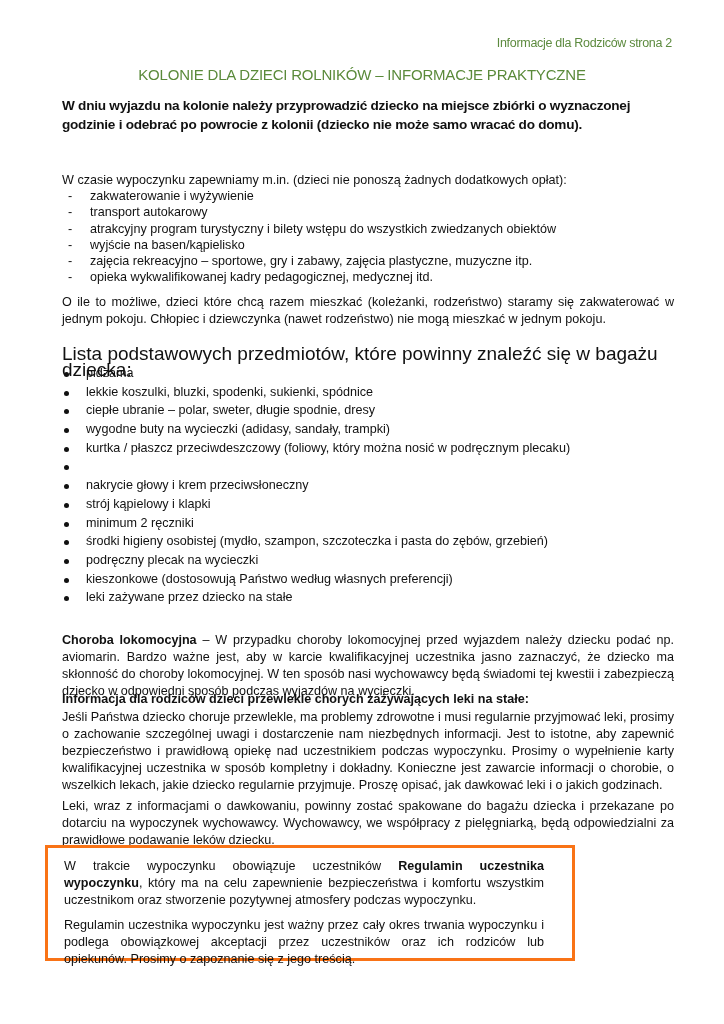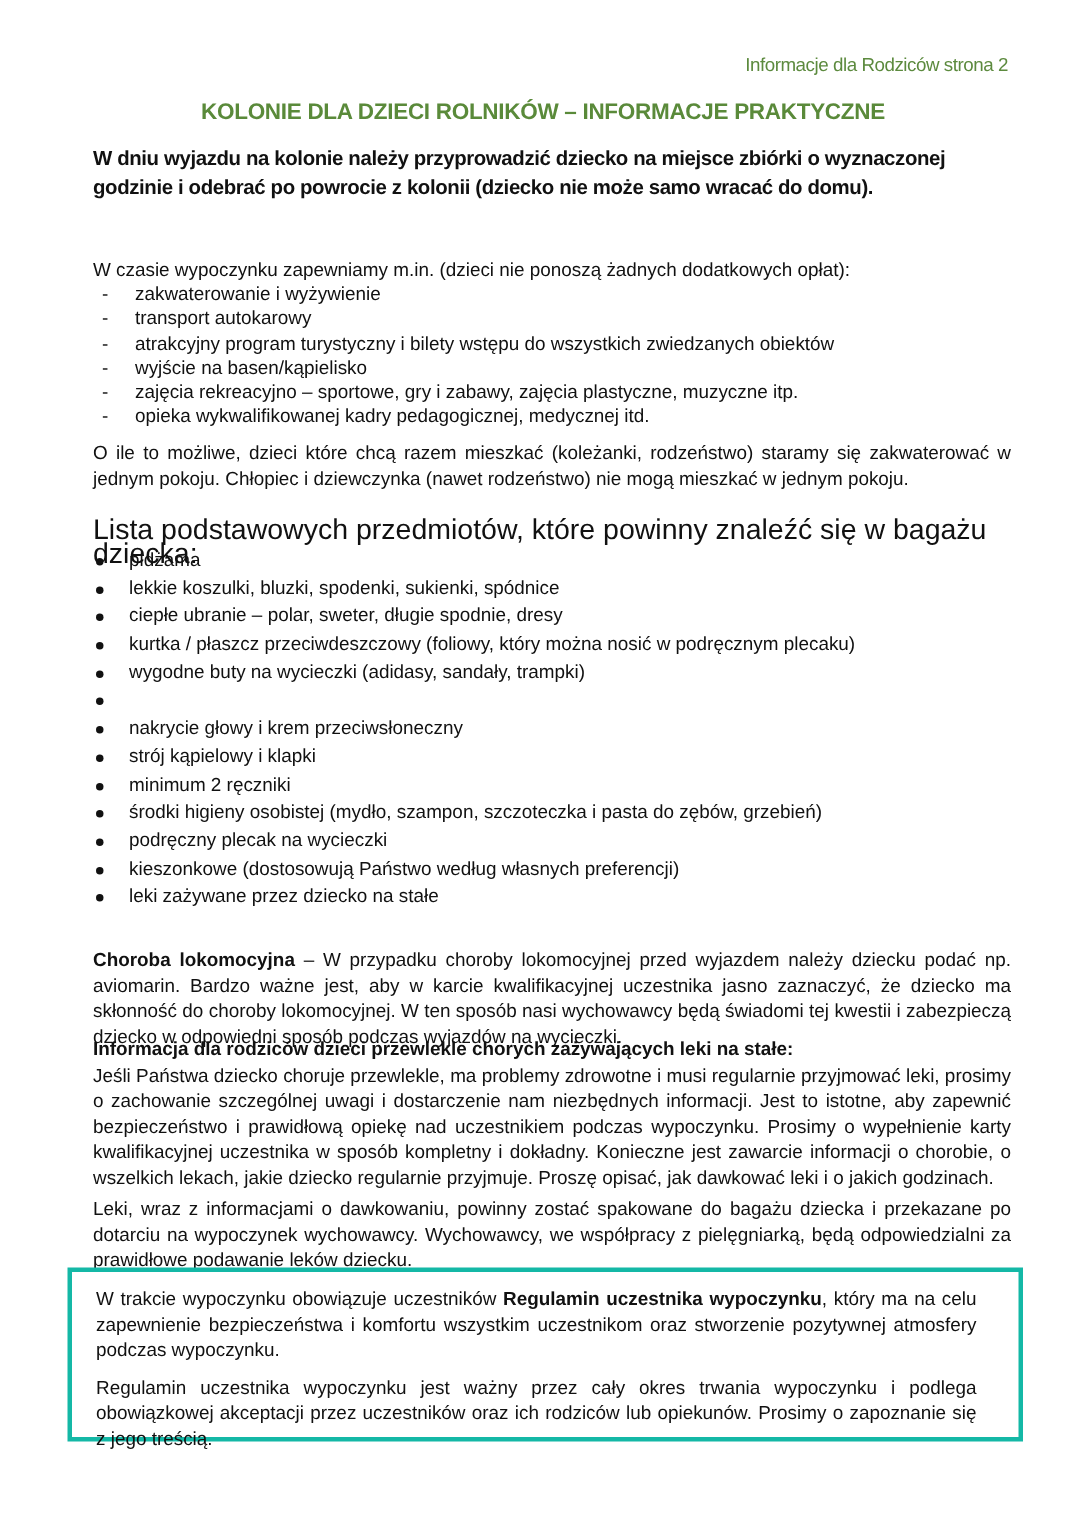--- a/index.html
+++ b/index.html
@@ -20,21 +20,21 @@
       color: #5c8a3e;
       letter-spacing: -0.3px;
       font-stretch: condensed;
     }
     .doc-title {
       position: absolute;
       left: 0; right: 0;
       top: 67px;
       text-align: center;
       font-size: 15px;
-      font-weight: bold;
+      font-weight: normal;
       color: #5a8a3a;
       letter-spacing: -0.2px;
     }
     .lead {
       position: absolute;
       left: 62px;
       width: 620px;
       top: 96px;
       font-weight: bold;
       font-size: 13.6px;
@@ -61,23 +61,23 @@
       width: 5px; height: 5px; border-radius: 50%; background: #111;
     }
     .motion { top: 610px; line-height: 17px; }
     .chronic-title { top: 670px; font-weight: bold; }
     .chronic { top: 687px; line-height: 17px; }
     .meds { top: 776px; line-height: 17px; }
     .rules-box {
       position: absolute;
       left: 45px;
       top: 845px;
-      width: 637px;
+      width: 530px;
       height: 116px;
-      border: 3px solid #14b8a6;
+      border: 3px solid #f97316;
       padding: 10px 28px 0 16px;
     }
     .rules-box p { text-align: justify; line-height: 17px; }
     .rules-box p + p { margin-top: 8px; }
     b { font-weight: bold; }
   </style>
 </head>
 <body>
 
 <div class="page-header">Informacje dla Rodziców strona 2</div>
@@ -98,22 +98,22 @@
 </ul>
 
 <p class="block justify rooms">O ile to możliwe, dzieci które chcą razem mieszkać (koleżanki, rodzeństwo) staramy się zakwaterować w jednym pokoju. Chłopiec i dziewczynka (nawet rodzeństwo) nie mogą mieszkać w jednym pokoju.</p>
 
 <p class="block list-heading">Lista podstawowych przedmiotów, które powinny znaleźć się w bagażu dziecka:</p>
 
 <ul class="block bullet-list">
   <li><span class="dot"></span><span>pidżama</span></li>
   <li><span class="dot"></span><span>lekkie koszulki, bluzki, spodenki, sukienki, spódnice</span></li>
   <li><span class="dot"></span><span>ciepłe ubranie – polar, sweter, długie spodnie, dresy</span></li>
+  <li><span class="dot"></span><span>wygodne buty na wycieczki (adidasy, sandały, trampki)</span></li>
   <li><span class="dot"></span><span>kurtka / płaszcz przeciwdeszczowy (foliowy, który można nosić w podręcznym plecaku)</span></li>
-  <li><span class="dot"></span><span>wygodne buty na wycieczki (adidasy, sandały, trampki)</span></li>
   <li><span class="dot"></span></li>
   <li><span class="dot"></span><span>nakrycie głowy i krem przeciwsłoneczny</span></li>
   <li><span class="dot"></span><span>strój kąpielowy i klapki</span></li>
   <li><span class="dot"></span><span>minimum 2 ręczniki</span></li>
   <li><span class="dot"></span><span>środki higieny osobistej (mydło, szampon, szczoteczka i pasta do zębów, grzebień)</span></li>
   <li><span class="dot"></span><span>podręczny plecak na wycieczki</span></li>
   <li><span class="dot"></span><span>kieszonkowe (dostosowują Państwo według własnych preferencji)</span></li>
   <li><span class="dot"></span><span>leki zażywane przez dziecko na stałe</span></li>
 </ul>
 

